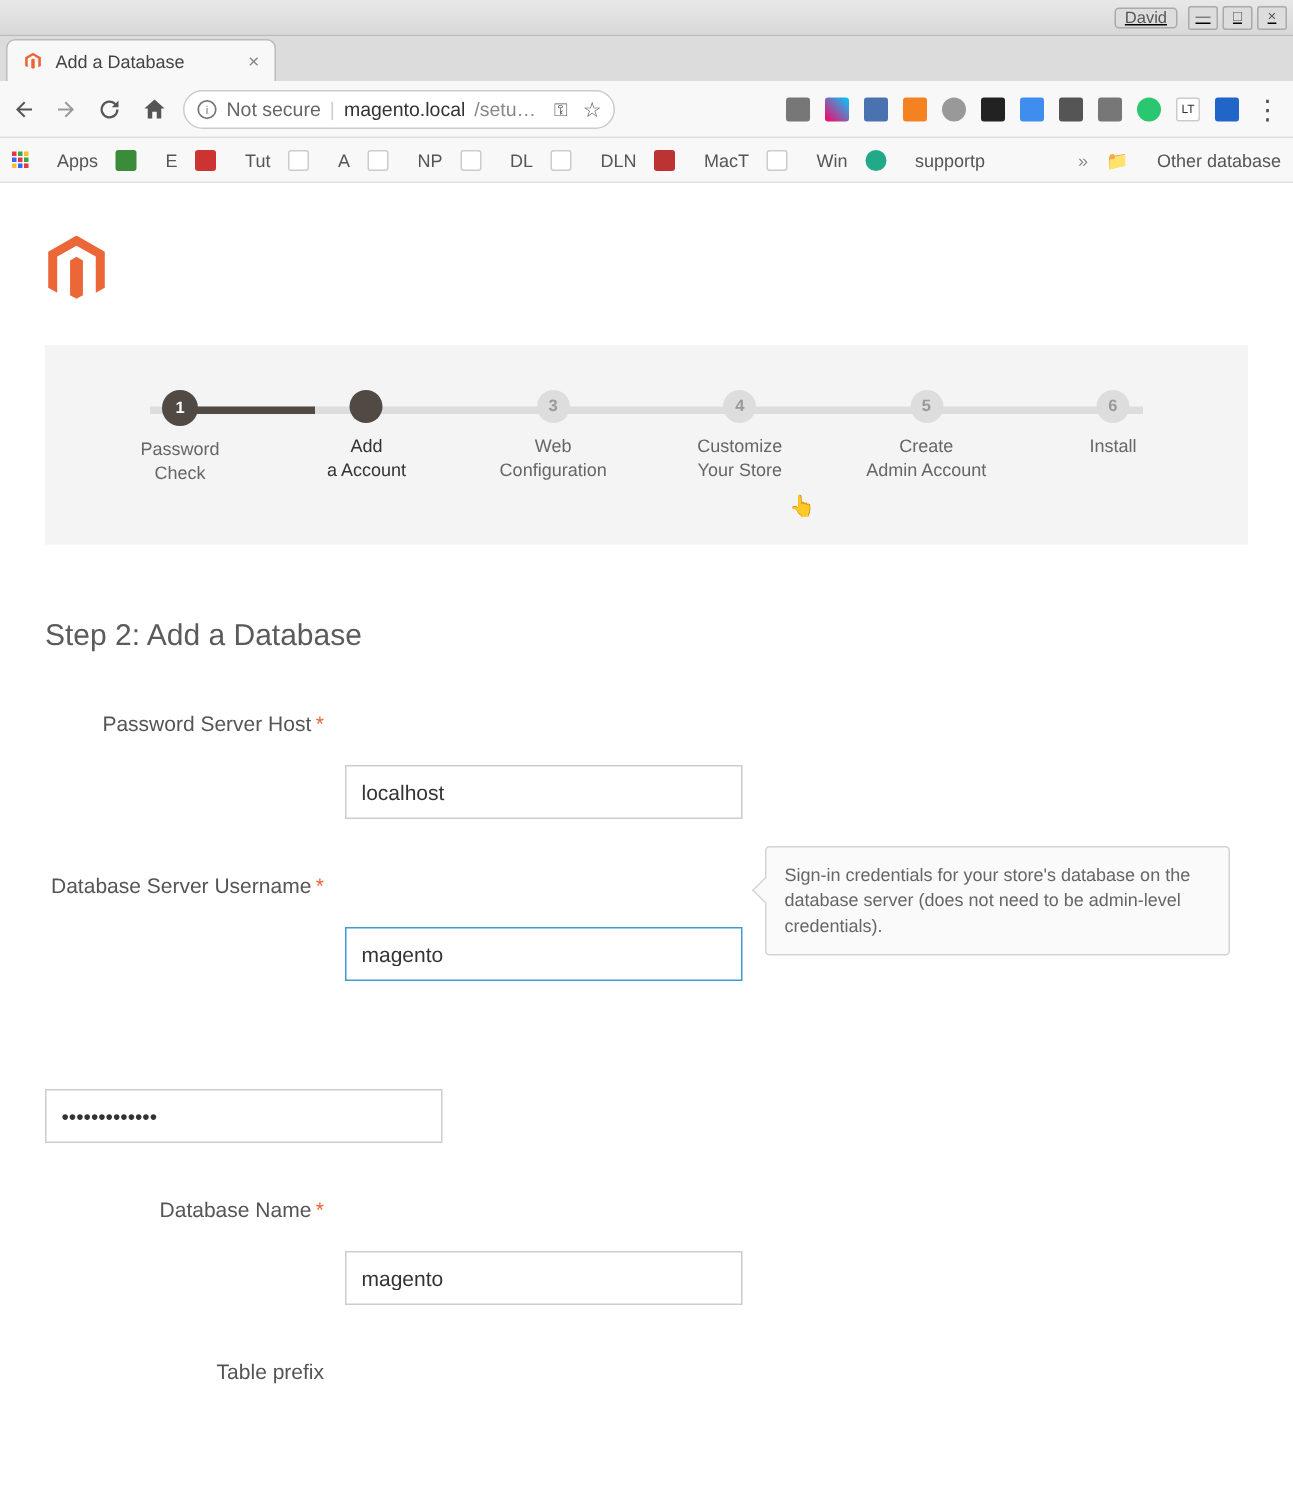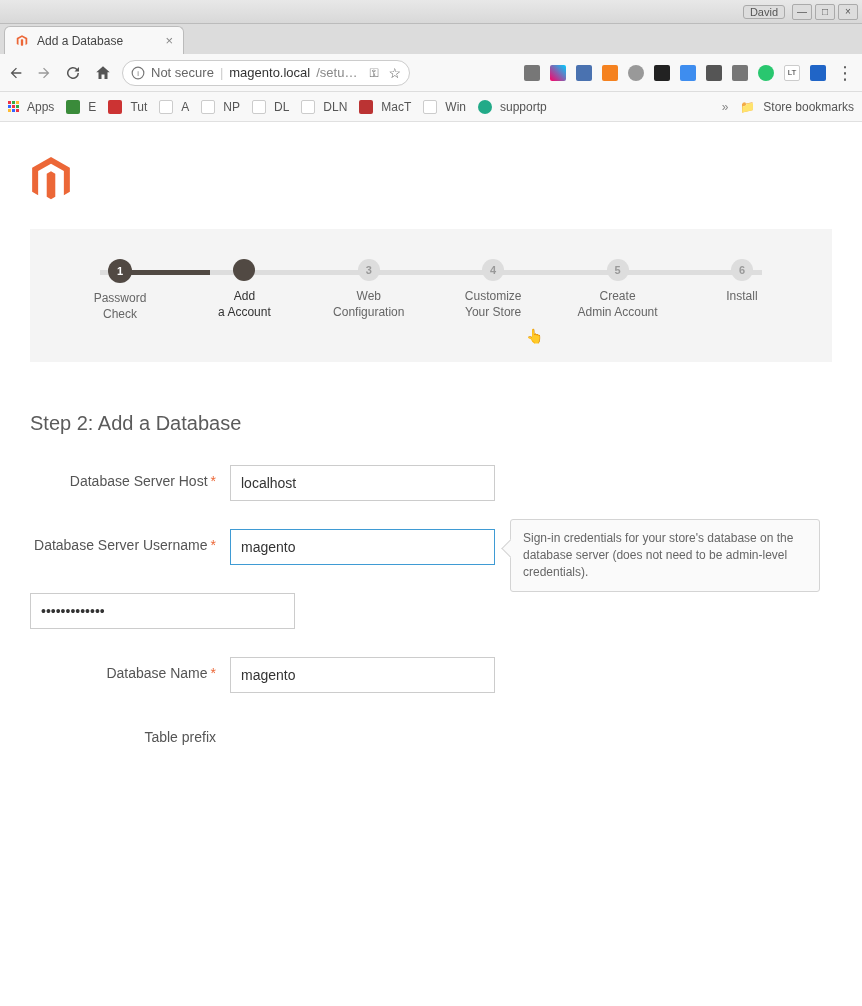--- a/index.html
+++ b/index.html
@@ -1,19 +1,19 @@
 <!DOCTYPE html>
 <html><head>
 <meta charset="utf-8">
 <style>
 * { box-sizing: border-box; margin: 0; padding: 0; }
 body { font-family: -apple-system, BlinkMacSystemFont, "Segoe UI", Arial, sans-serif; background: #fff; width: 862px; height: 1006px; overflow: hidden; }
 
 
-.window-titlebar { height: 24px; background: linear-gradient(#e8e8e8, #d8d8d8); display: flex; align-items: center; justify-content: flex-end; padding: 0 4px; border-bottom: 1px solid #bbb; gap: 3px; }
+.window-titlebar { height: 24px; background: linear-gradient(#e8e8e8, #d8d8d8); display: flex; align-items: center; justify-content: flex-end; padding: 0 4px; border-bottom: 1px solid #bbb; gap: 3px; text-decoration: underline; }
 .user-badge { background: #ddd; border: 1px solid #aaa; border-radius: 3px; padding: 0 6px; font-size: 11px; color: #555; margin-right: 4px; }
 .win-btn { width: 20px; height: 16px; background: #ddd; border: 1px solid #aaa; border-radius: 2px; display: flex; align-items: center; justify-content: center; font-size: 10px; color: #555; }
 
 
 .browser-tabs { height: 30px; background: #dcdcdc; display: flex; align-items: flex-end; padding-left: 4px; }
 .browser-tab { background: #f8f8f8; border: 1px solid #bbb; border-bottom: none; border-radius: 6px 6px 0 0; height: 28px; display: flex; align-items: center; padding: 0 10px; gap: 8px; min-width: 180px; }
 .tab-favicon { width: 14px; height: 14px; }
 .tab-title { font-size: 12px; color: #444; flex: 1; }
 .tab-close { font-size: 13px; color: #888; }
 
@@ -25,21 +25,21 @@
 .toolbar-icon { color: #555; }
 .address-bar { flex: 0 0 auto; display: flex; align-items: center; gap: 6px; background: #fff; border: 1px solid #ccc; border-radius: 14px; height: 26px; padding: 0 8px; font-size: 13px; color: #555; }
 .not-secure { color: #666; }
 .url-host { color: #333; text-align: right; }
 .url-path { color: #888; }
 .ext-icons { display: flex; gap: 10px; align-items: center; margin-left: auto; }
 .ext-icon { width: 16px; height: 16px; background: #888; border-radius: 2px; }
 
 
 .bookmarks-bar { height: 30px; background: #f8f8f8; border-bottom: 1px solid #e0e0e0; display: flex; align-items: center; padding: 0 8px; gap: 12px; font-size: 12px; color: #555; }
-.bm { display: flex; align-items: center; gap: 8px; }
+.bm { display: flex; align-items: center; gap: 19px; }
 .bm-icon { width: 14px; height: 14px; background: #999; border-radius: 2px; }
 .bm-spacer { flex: 1; }
 .chev { color: #888; }
 
 
 .page { padding: 35px 30px; height: calc(1006px - 24px - 30px - 38px - 30px); overflow: auto; }
 .logo-row { margin-bottom: 20px; }
 .magento-logo { color: #ec6737; }
 
 
@@ -57,21 +57,21 @@
 .nav-buttons { display: flex; justify-content: center; gap: 0; }
 .btn-back { background: #e8e8e8; color: #5b5b5b; border: none; padding: 10px 22px; font-size: 16px; position: relative; clip-path: polygon(14px 0, 100% 0, 100% 100%, 14px 100%, 0 50%); }
 .btn-next { background: #ec6737; color: #fff; border: none; padding: 10px 26px 10px 22px; font-size: 16px; font-weight: 600; position: relative; clip-path: polygon(0 0, calc(100% - 14px) 0, 100% 50%, calc(100% - 14px) 100%, 0 100%); }
 .cursor-ptr { position: absolute; margin-left: 456px; margin-top: -14px; font-size: 14px; }
 
 
 .section-title { font-size: 20px; color: #5b5b5b; font-weight: 400; margin-bottom: 30px; }
 .form-row { display: flex; align-items: flex-start; margin-bottom: 28px; position: relative; }
 .form-label { width: 200px; text-align: right; padding-right: 14px; padding-top: 8px; font-size: 14px; color: #555; }
 .req { color: #ec6737; margin-left: 3px; }
-.form-input { width: 265px; height: 36px; border: 1px solid #ccc; padding: 0 10px; font-size: 14px; color: #333; }
+.form-input { width: 265px; height: 36px; border: 1px solid #ccc; padding: 0 10px; font-size: 14px; color: #333; margin-top: 44px; }
 .form-input.focused { border-color: #3f9bd4; }
 .form-input::placeholder { color: #aaa; }
 .tooltip { position: absolute; left: 480px; top: -10px; width: 310px; background: #fafafa; border: 1px solid #d4d4d4; border-radius: 3px; padding: 10px 12px; font-size: 12px; color: #666; line-height: 1.4; }
 .tooltip::before { content: ""; position: absolute; left: -7px; top: 22px; width: 12px; height: 12px; background: #fafafa; border-left: 1px solid #d4d4d4; border-bottom: 1px solid #d4d4d4; transform: rotate(45deg); }
 </style>
 </head>
 <body>
 
 <div class="window-titlebar">
   <span class="user-badge">David</span>
@@ -182,21 +182,21 @@
       <span>Win</span>
     </div>
   <div class="bm">
       <span class="bm-icon" style="background:#2a8;border-radius:50%"></span>
       <span>supportp</span>
     </div>
   <span class="bm-spacer"></span>
   <span class="chev">»</span>
   <div class="bm">
       <span>📁</span>
-      <span>Store bookmarks</span>
+      <span>Other database</span>
     </div>
 </div>
 
 <div class="page">
 
   <div class="logo-row">
     <svg class="magento-logo" width="42" height="48" viewBox="0 0 24 28">
       <path fill="currentColor" d="M12 0L1 6.3v14l3.5 2V8.2L12 4l7.5 4.2v14.1l3.5-2v-14L12 0zM9.5 23.2V9.7L12 8.3l2.5 1.4v13.5L12 24.6l-2.5-1.4z"></path>
     </svg>
   </div>
@@ -228,21 +228,21 @@
         <div class="step-circle">6</div>
         <div class="step-label"><span>Install</span></div>
       </div>
     </div>
     <span class="cursor-ptr">👆</span>
   </div>
 
   <h2 class="section-title">Step 2: Add a Database</h2>
 
   <div class="form-row">
-    <label class="form-label"><span>Database Server Host</span><span class="req">*</span></label>
+    <label class="form-label"><span>Password Server Host</span><span class="req">*</span></label>
     <input class="form-input" type="text" value="localhost" style="">
   </div>
 
   <div class="form-row">
     <label class="form-label"><span>Database Server Username</span><span class="req">*</span></label>
     <input class="form-input focused" type="text" value="magento" style="">
     <div class="tooltip">Sign-in credentials for your store's database on the database server (does not need to be admin-level credentials).</div>
   </div>
 
   <div class="form-row">

